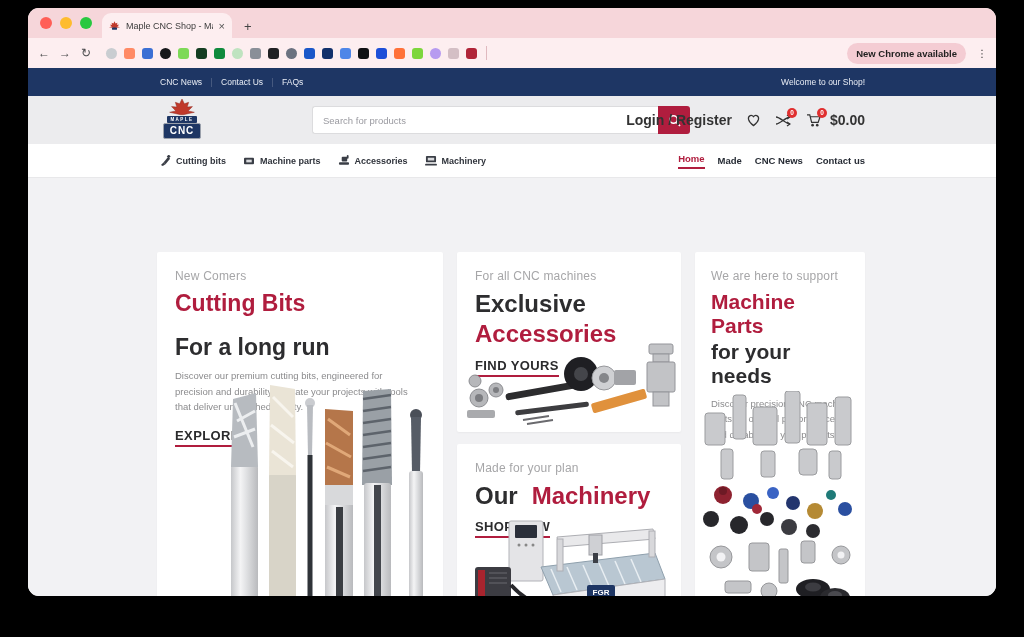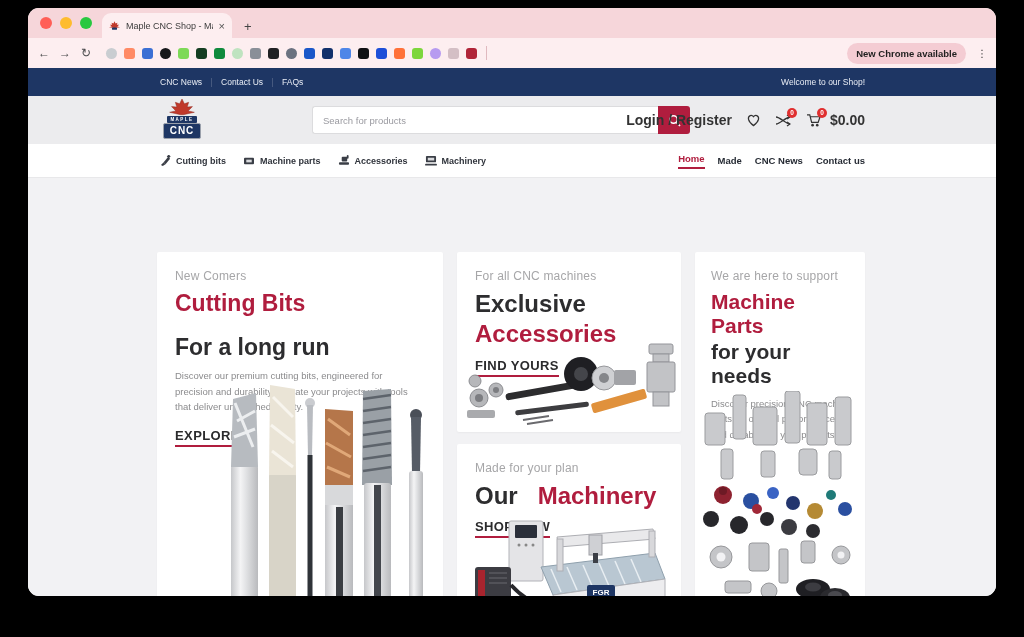--- a/index.html
+++ b/index.html
@@ -84,21 +84,21 @@
     box-shadow:0 1px 2px rgba(0,0,0,0.04); }
   .card-pad { padding:17px 18px 0 18px; }
   .eyebrow { font-size:12px; color:#a6a6a8; letter-spacing:.2px; }
   .h-accent { color:var(--accent); font-weight:700; }
   .h-dark { color:#2d2d2f; font-weight:700; }
   .h-lg { font-size:23px; line-height:1.14; margin-top:7px; }
   .h-md { font-size:24px; line-height:1.2; margin-top:7px; }
   .desc { font-size:9.5px; color:#8b8b8d; line-height:1.62; margin-top:8px; max-width:242px; }
   .cta { display:inline-block; font-size:13px; font-weight:700; color:#2b2b2d;
     letter-spacing:.4px; border-bottom:2px solid var(--accent); padding-bottom:2px; margin-top:13px; }
-  .inline-title { display:flex; gap:20px; }
+  .inline-title { display:flex; gap:14px; }
 
   #card-cutting { width:286px; height:365px; }
   #card-acc { width:224px; height:180px; }
   #card-mach { width:224px; height:173px; }
   #card-parts { width:170px; height:365px; }
   .img-bits { position:absolute; right:6px; bottom:12px; }
   .img-acc { position:absolute; right:4px; bottom:4px; }
   .img-mach { position:absolute; left:12px; bottom:2px; }
   .img-parts { position:absolute; left:0; bottom:4px; }
 </style>

